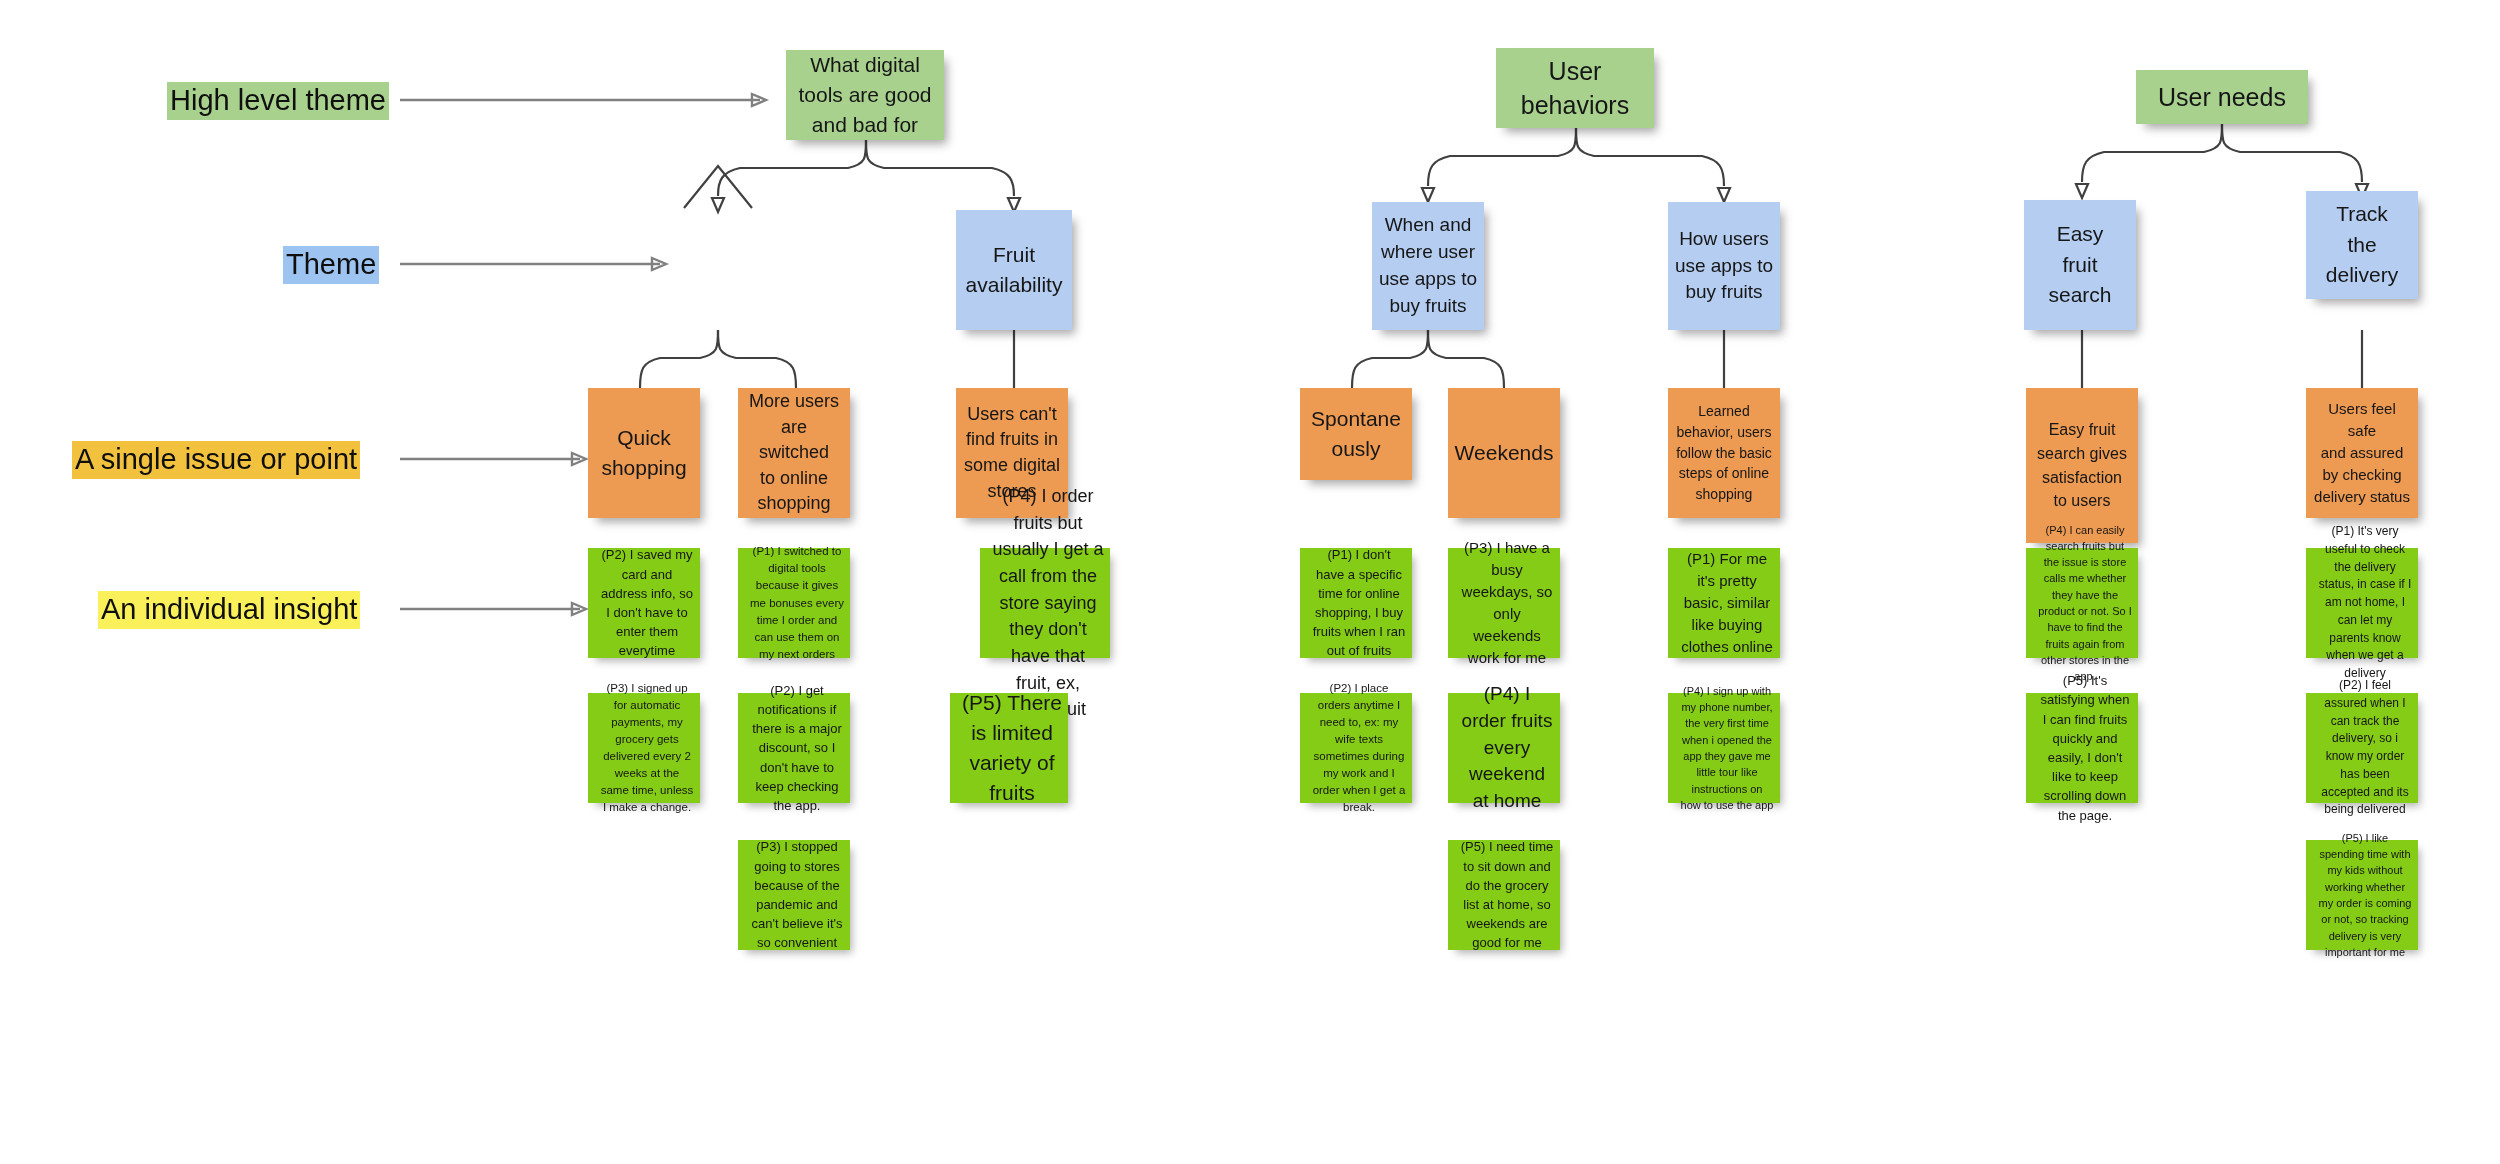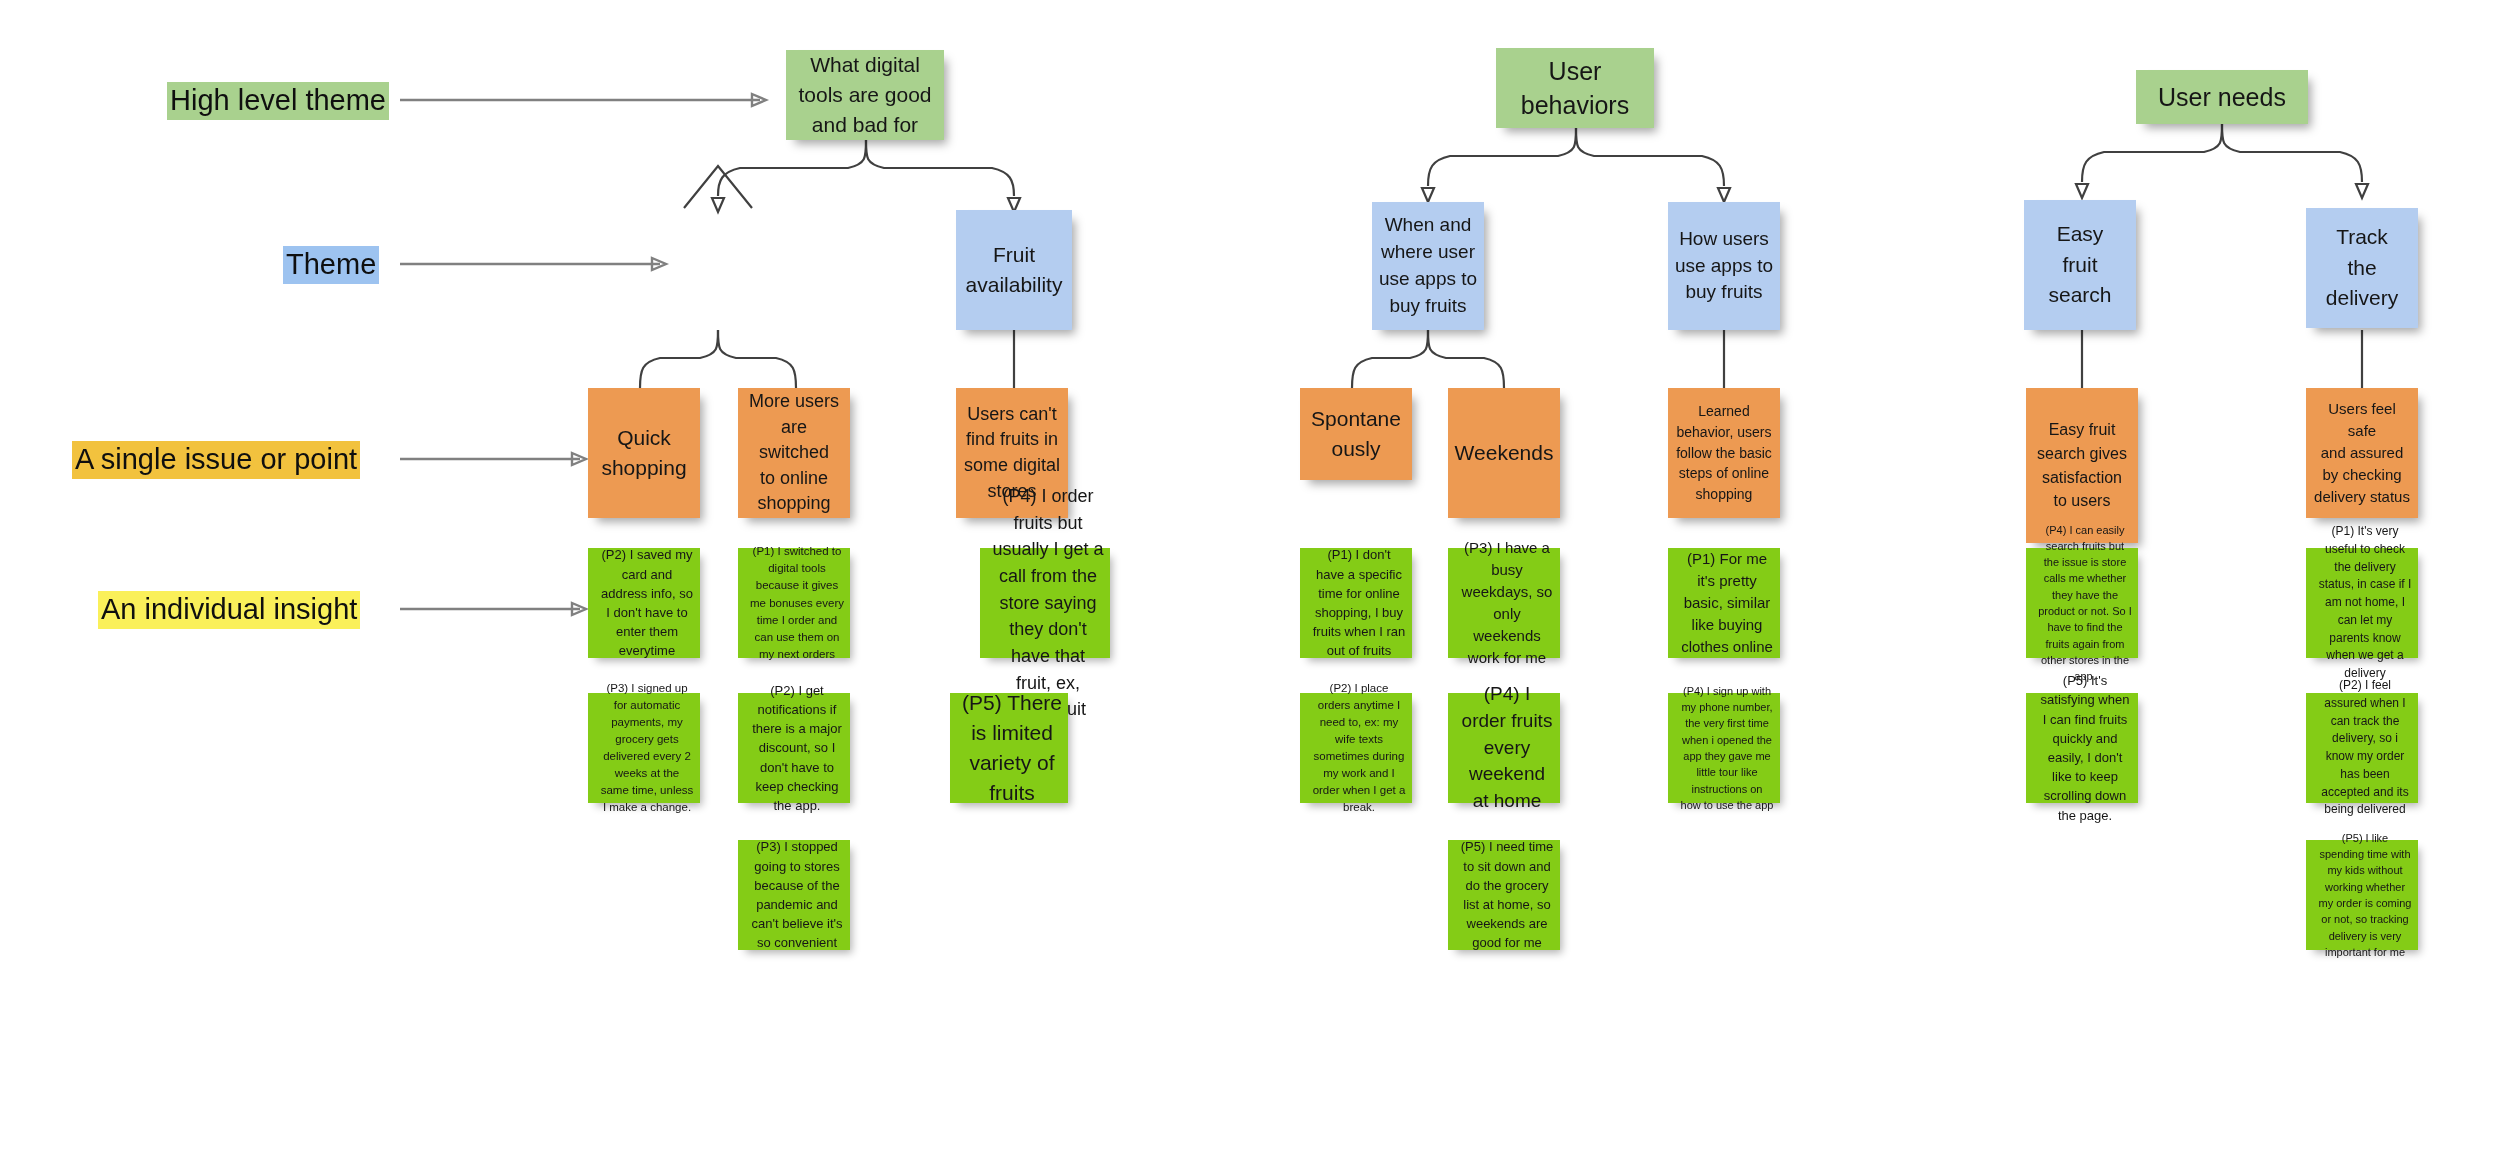--- a/index.html
+++ b/index.html
@@ -182,21 +182,21 @@
   <div class="card note" style="left:1448px; top:840px; width:112px; height:110px; font-size:13px; line-height:1.48;">(P5) I need time to sit down and do the grocery list at home, so weekends are good for me</div>
 
   <div class="card note" style="left:1668px; top:548px; width:112px; height:110px; font-size:15px; line-height:1.46;">(P1) For me it's pretty basic, similar like buying clothes online</div>
   <div class="card note" style="left:1668px; top:693px; width:112px; height:110px; font-size:11px; line-height:1.48;">(P4) I sign up with my phone number, the very first time when i opened the app they gave me little tour like instructions on how to use the app</div>
 
   <div class="card green" style="left:2136px; top:70px; width:172px; height:54px; font-size:25px; line-height:1.36;">User needs</div>
 
   <div class="card blue" style="left:2024px; top:200px; width:112px; height:130px; font-size:21px; line-height:1.46;">Easy
 fruit
 search</div>
-  <div class="card blue" style="left:2306px; top:208px; width:112px; height:120px; font-size:21px; line-height:1.46;">Track
+  <div class="card blue" style="left:2306px; top:191px; width:112px; height:108px; font-size:21px; line-height:1.46;">Track
 the
 delivery</div>
 
   <div class="card orange" style="left:2026px; top:388px; width:112px; height:155px; font-size:16px; line-height:1.48;">Easy fruit
 search gives
 satisfaction
 to users</div>
   <div class="card orange" style="left:2306px; top:388px; width:112px; height:130px; font-size:15px; line-height:1.48;">Users feel safe
 and assured
 by checking

